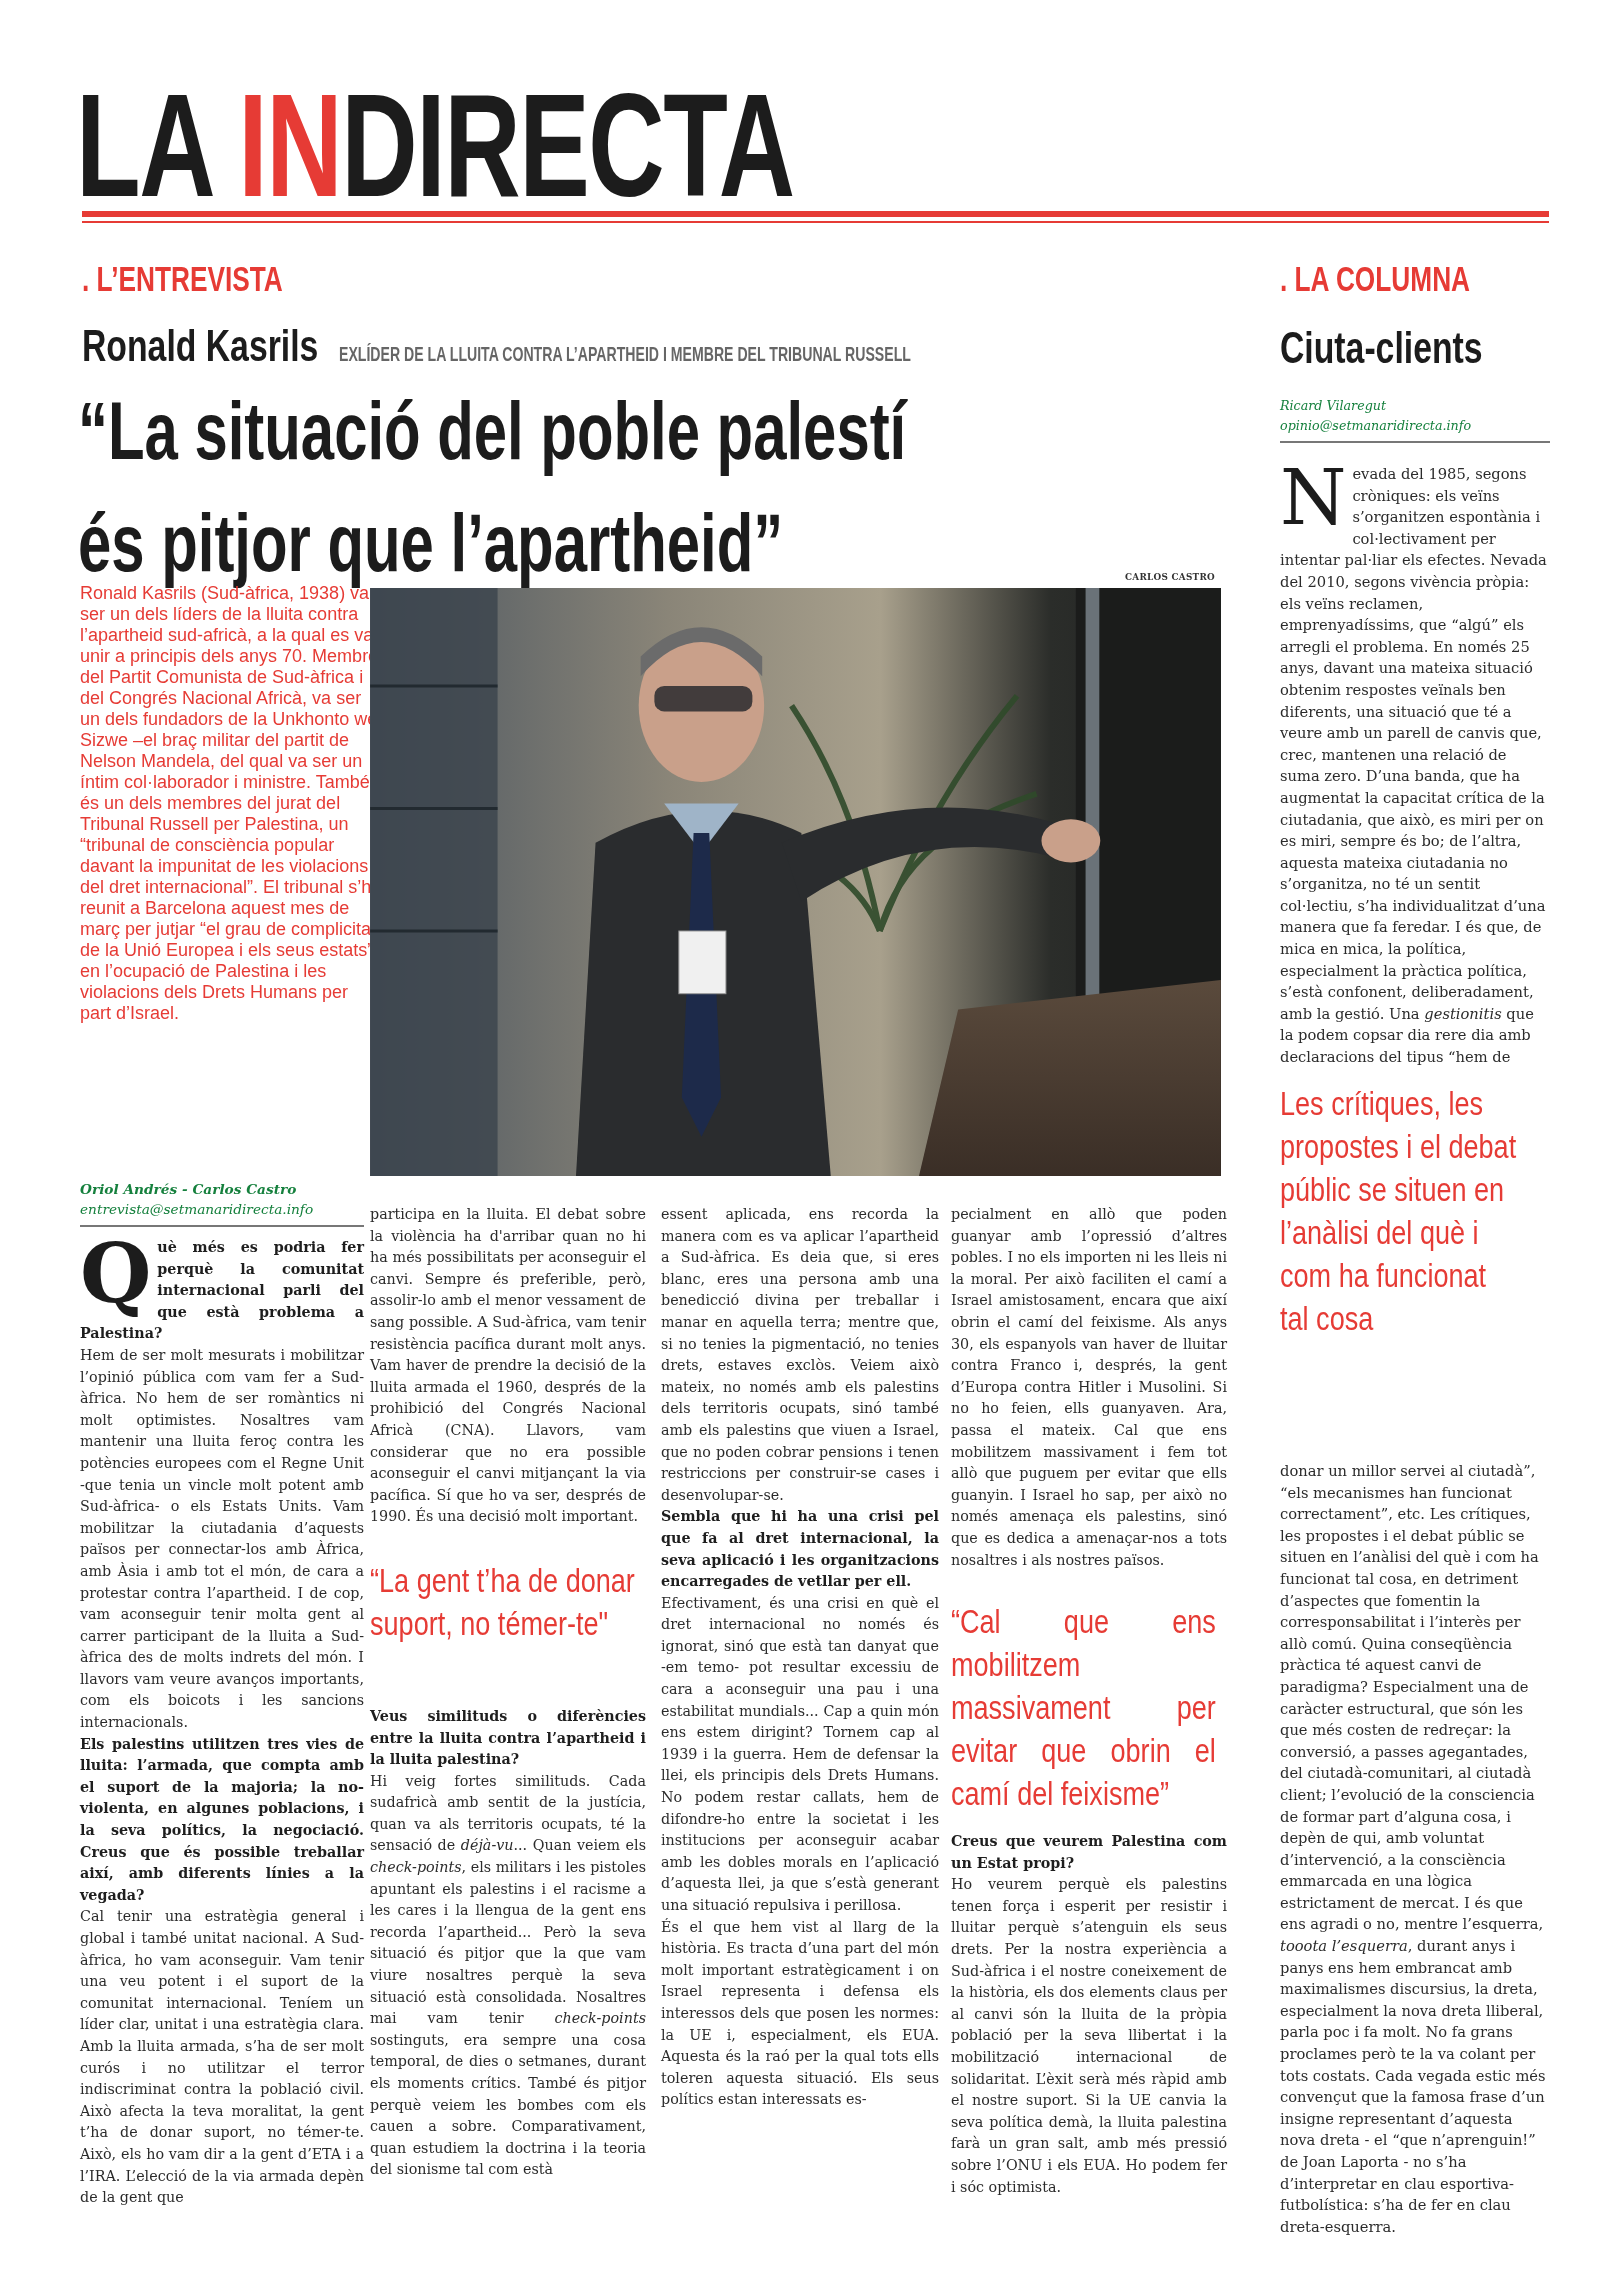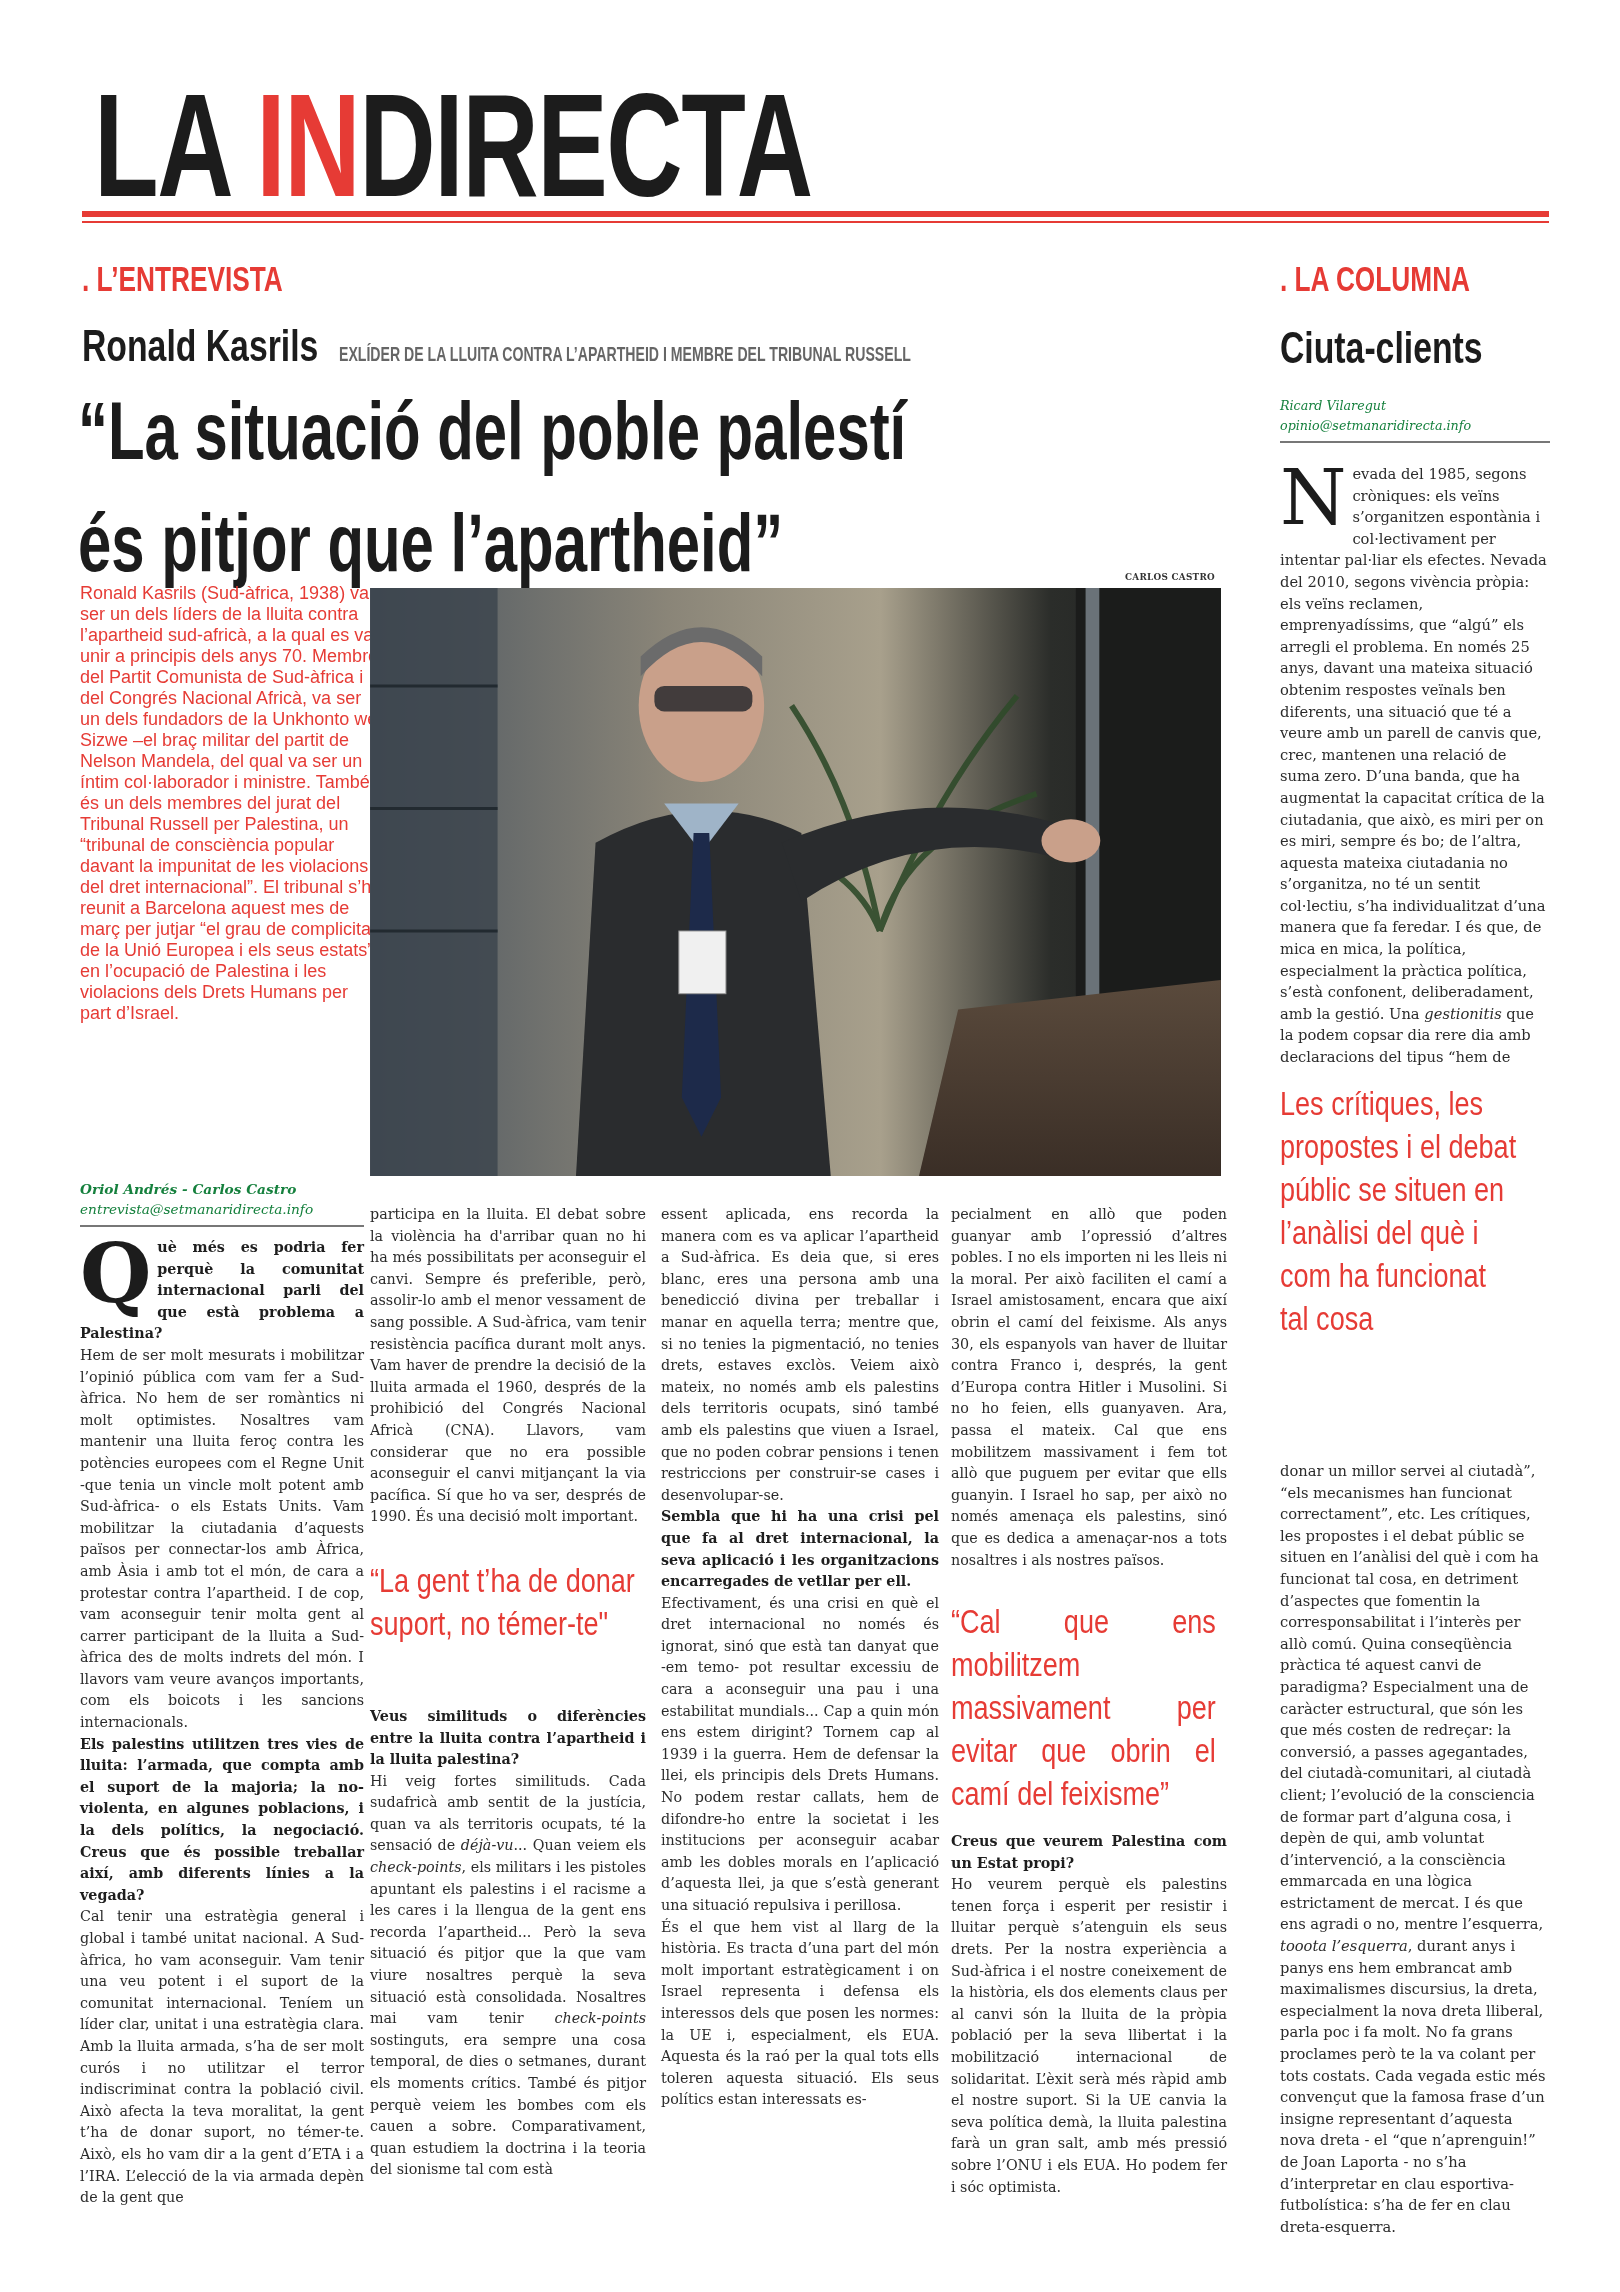--- a/index.html
+++ b/index.html
@@ -1,20 +1,20 @@
 <!DOCTYPE html>
 <html><head>
 <meta charset="utf-8">
 <style>
   html, body { margin: 0; padding: 0; background: #ffffff; }
   body { width: 1620px; height: 2293px; position: relative; overflow: hidden; color: #222; }
   .abs { position: absolute; }
   .cond { font-family: "Liberation Sans", sans-serif; font-weight: bold; transform-origin: left top; display: inline-block; white-space: nowrap; }
 
-  #masthead { left: 94px; top: 86px; height: 118px; text-align: center; }
+  #masthead { left: 76px; top: 86px; height: 118px; text-align: center; }
   #masthead .word { font-size: 147px; line-height: 118px; letter-spacing: -2px; transform: scaleX(0.72); color: #1c1c1c; }
   #masthead .in { color: #e63b35; }
   #rule-thick { left: 82px; top: 211px; width: 1467px; height: 5.9px; background: #e63b35; }
   #rule-thin { left: 82px; top: 221px; width: 1467px; height: 2px; background: #e63b35; }
 
   .section-label { font-size: 35px; line-height: 39px; color: #e63b35; transform: scaleX(0.75); }
   .subject-name { font-size: 45px; line-height: 49px; color: #1c1c1c; transform: scaleX(0.75); }
   .subject-role { font-size: 19.6px; color: #666; transform: scaleX(0.72); }
   .headline { font-size: 82px; line-height: 94px; color: #1c1c1c; transform: scaleX(0.73); }
   .col-title { font-size: 45px; line-height: 49px; color: #1c1c1c; transform: scaleX(0.75); }
@@ -109,21 +109,21 @@
     <path d="M330,250 L346,250 L358,520 L338,560 L318,520 Z" fill="#1d2a4a"></path>
     <rect x="315" y="350" width="48" height="64" fill="#f0f0f0" stroke="#999"></rect>
     <path d="M420,260 Q560,200 700,240 L700,275 Q560,240 440,320 Z" fill="#2a2c2e"></path>
     <ellipse cx="715" cy="258" rx="30" ry="22" fill="#c9a08a"></ellipse>
   </svg>
 </div>
 
 <div class="col" style="left:80px; top:1237px; width:284px;">
   <p class="q"><span class="dropcap">Q</span><span>uè més es podria fer perquè la comunitat internacional parli del que està problema a Palestina?</span></p>
   <p>Hem de ser molt mesurats i mobilitzar l’opinió pública com vam fer a Sud-àfrica. No hem de ser romàntics ni molt optimistes. Nosaltres vam mantenir una lluita feroç contra les potències europees com el Regne Unit -que tenia un vincle molt potent amb Sud-àfrica- o els Estats Units. Vam mobilitzar la ciutadania d’aquests països per connectar-los amb Àfrica, amb Àsia i amb tot el món, de cara a protestar contra l’apartheid. I de cop, vam aconseguir tenir molta gent al carrer participant de la lluita a Sud-àfrica des de molts indrets del món. I llavors vam veure avanços importants, com els boicots i les sancions internacionals.</p>
-  <p class="q">Els palestins utilitzen tres vies de lluita: l’armada, que compta amb el suport de la majoria; la no-violenta, en algunes poblacions, i la dels polítics, la negociació. Creus que és possible treballar així, amb diferents línies a la vegada?</p>
+  <p class="q">Els palestins utilitzen tres vies de lluita: l’armada, que compta amb el suport de la majoria; la no-violenta, en algunes poblacions, i la seva polítics, la negociació. Creus que és possible treballar així, amb diferents línies a la vegada?</p>
   <p>Cal tenir una estratègia general i global i també unitat nacional. A Sud-àfrica, ho vam aconseguir. Vam tenir una veu potent i el suport de la comunitat internacional. Teníem un líder clar, unitat i una estratègia clara. Amb la lluita armada, s’ha de ser molt curós i no utilitzar el terror indiscriminat contra la població civil. Això afecta la teva moralitat, la gent t’ha de donar suport, no témer-te. Això, els ho vam dir a la gent d’ETA i a l’IRA. L’elecció de la via armada depèn de la gent que</p>
 </div>
 
 <div class="col" style="left:370px; top:1204px; width:276px;">
   <p>participa en la lluita. El debat sobre la violència ha d'arribar quan no hi ha més possibilitats per aconseguir el canvi. Sempre és preferible, però, assolir-lo amb el menor vessament de sang possible. A Sud-àfrica, vam tenir resistència pacífica durant molt anys. Vam haver de prendre la decisió de la lluita armada el 1960, després de la prohibició del Congrés Nacional Africà (CNA). Llavors, vam considerar que no era possible aconseguir el canvi mitjançant la via pacífica. Sí que ho va ser, després de 1990. És una decisió molt important.</p>
   <div style="height:31px"></div>
   <div class="pull-quote" style="height:147px;">“La gent t’ha de donar suport, no témer-te"</div>
   <p class="q">Veus similituds o diferències entre la lluita contra l’apartheid i la lluita palestina?</p>
   <p><span>Hi veig fortes similituds. Cada sudafricà amb sentit de la justícia, quan va als territoris ocupats, té la sensació de </span><i>déjà-vu</i><span>... Quan veiem els </span><i>check-points</i><span>, els militars i les pistoles apuntant els palestins i el racisme a les cares i la llengua de la gent ens recorda l’apartheid... Però la seva situació és pitjor que la que vam viure nosaltres perquè la seva situació està consolidada. Nosaltres mai vam tenir </span><i>check-points</i><span> sostinguts, era sempre una cosa temporal, de dies o setmanes, durant els moments crítics. També és pitjor perquè veiem les bombes com els cauen a sobre. Comparativament, quan estudiem la doctrina i la teoria del sionisme tal com està</span></p>
 </div>

